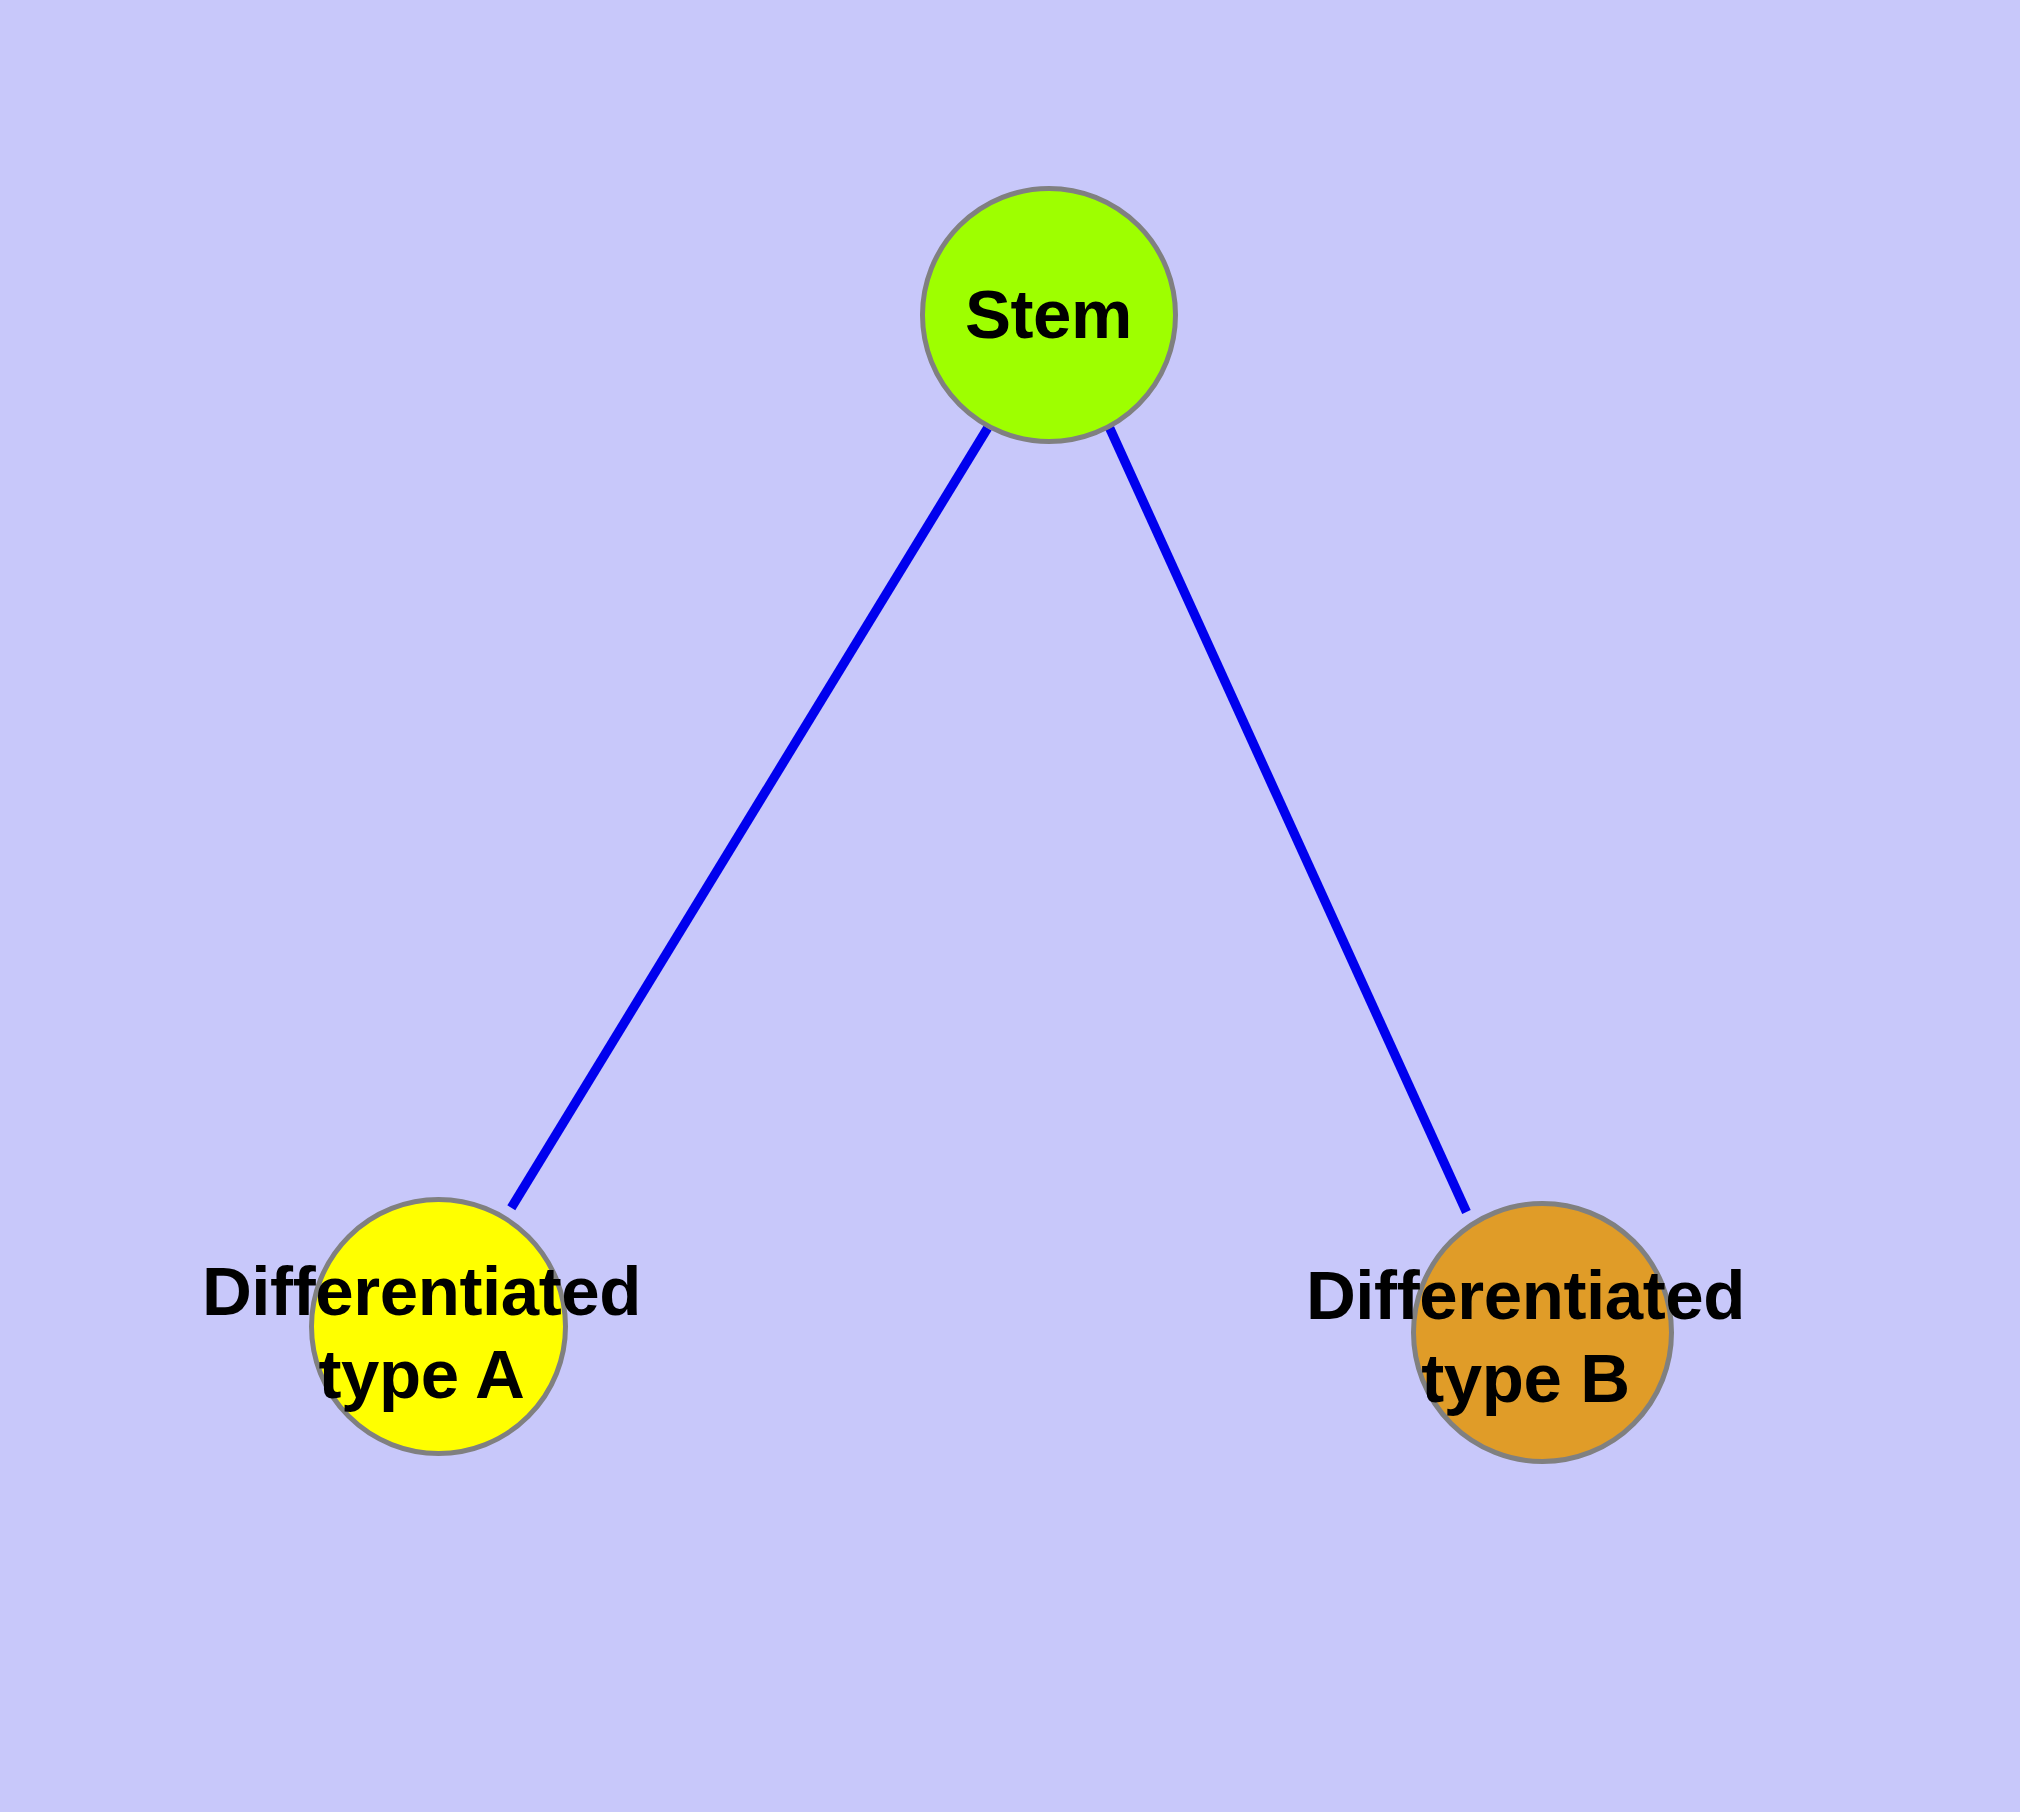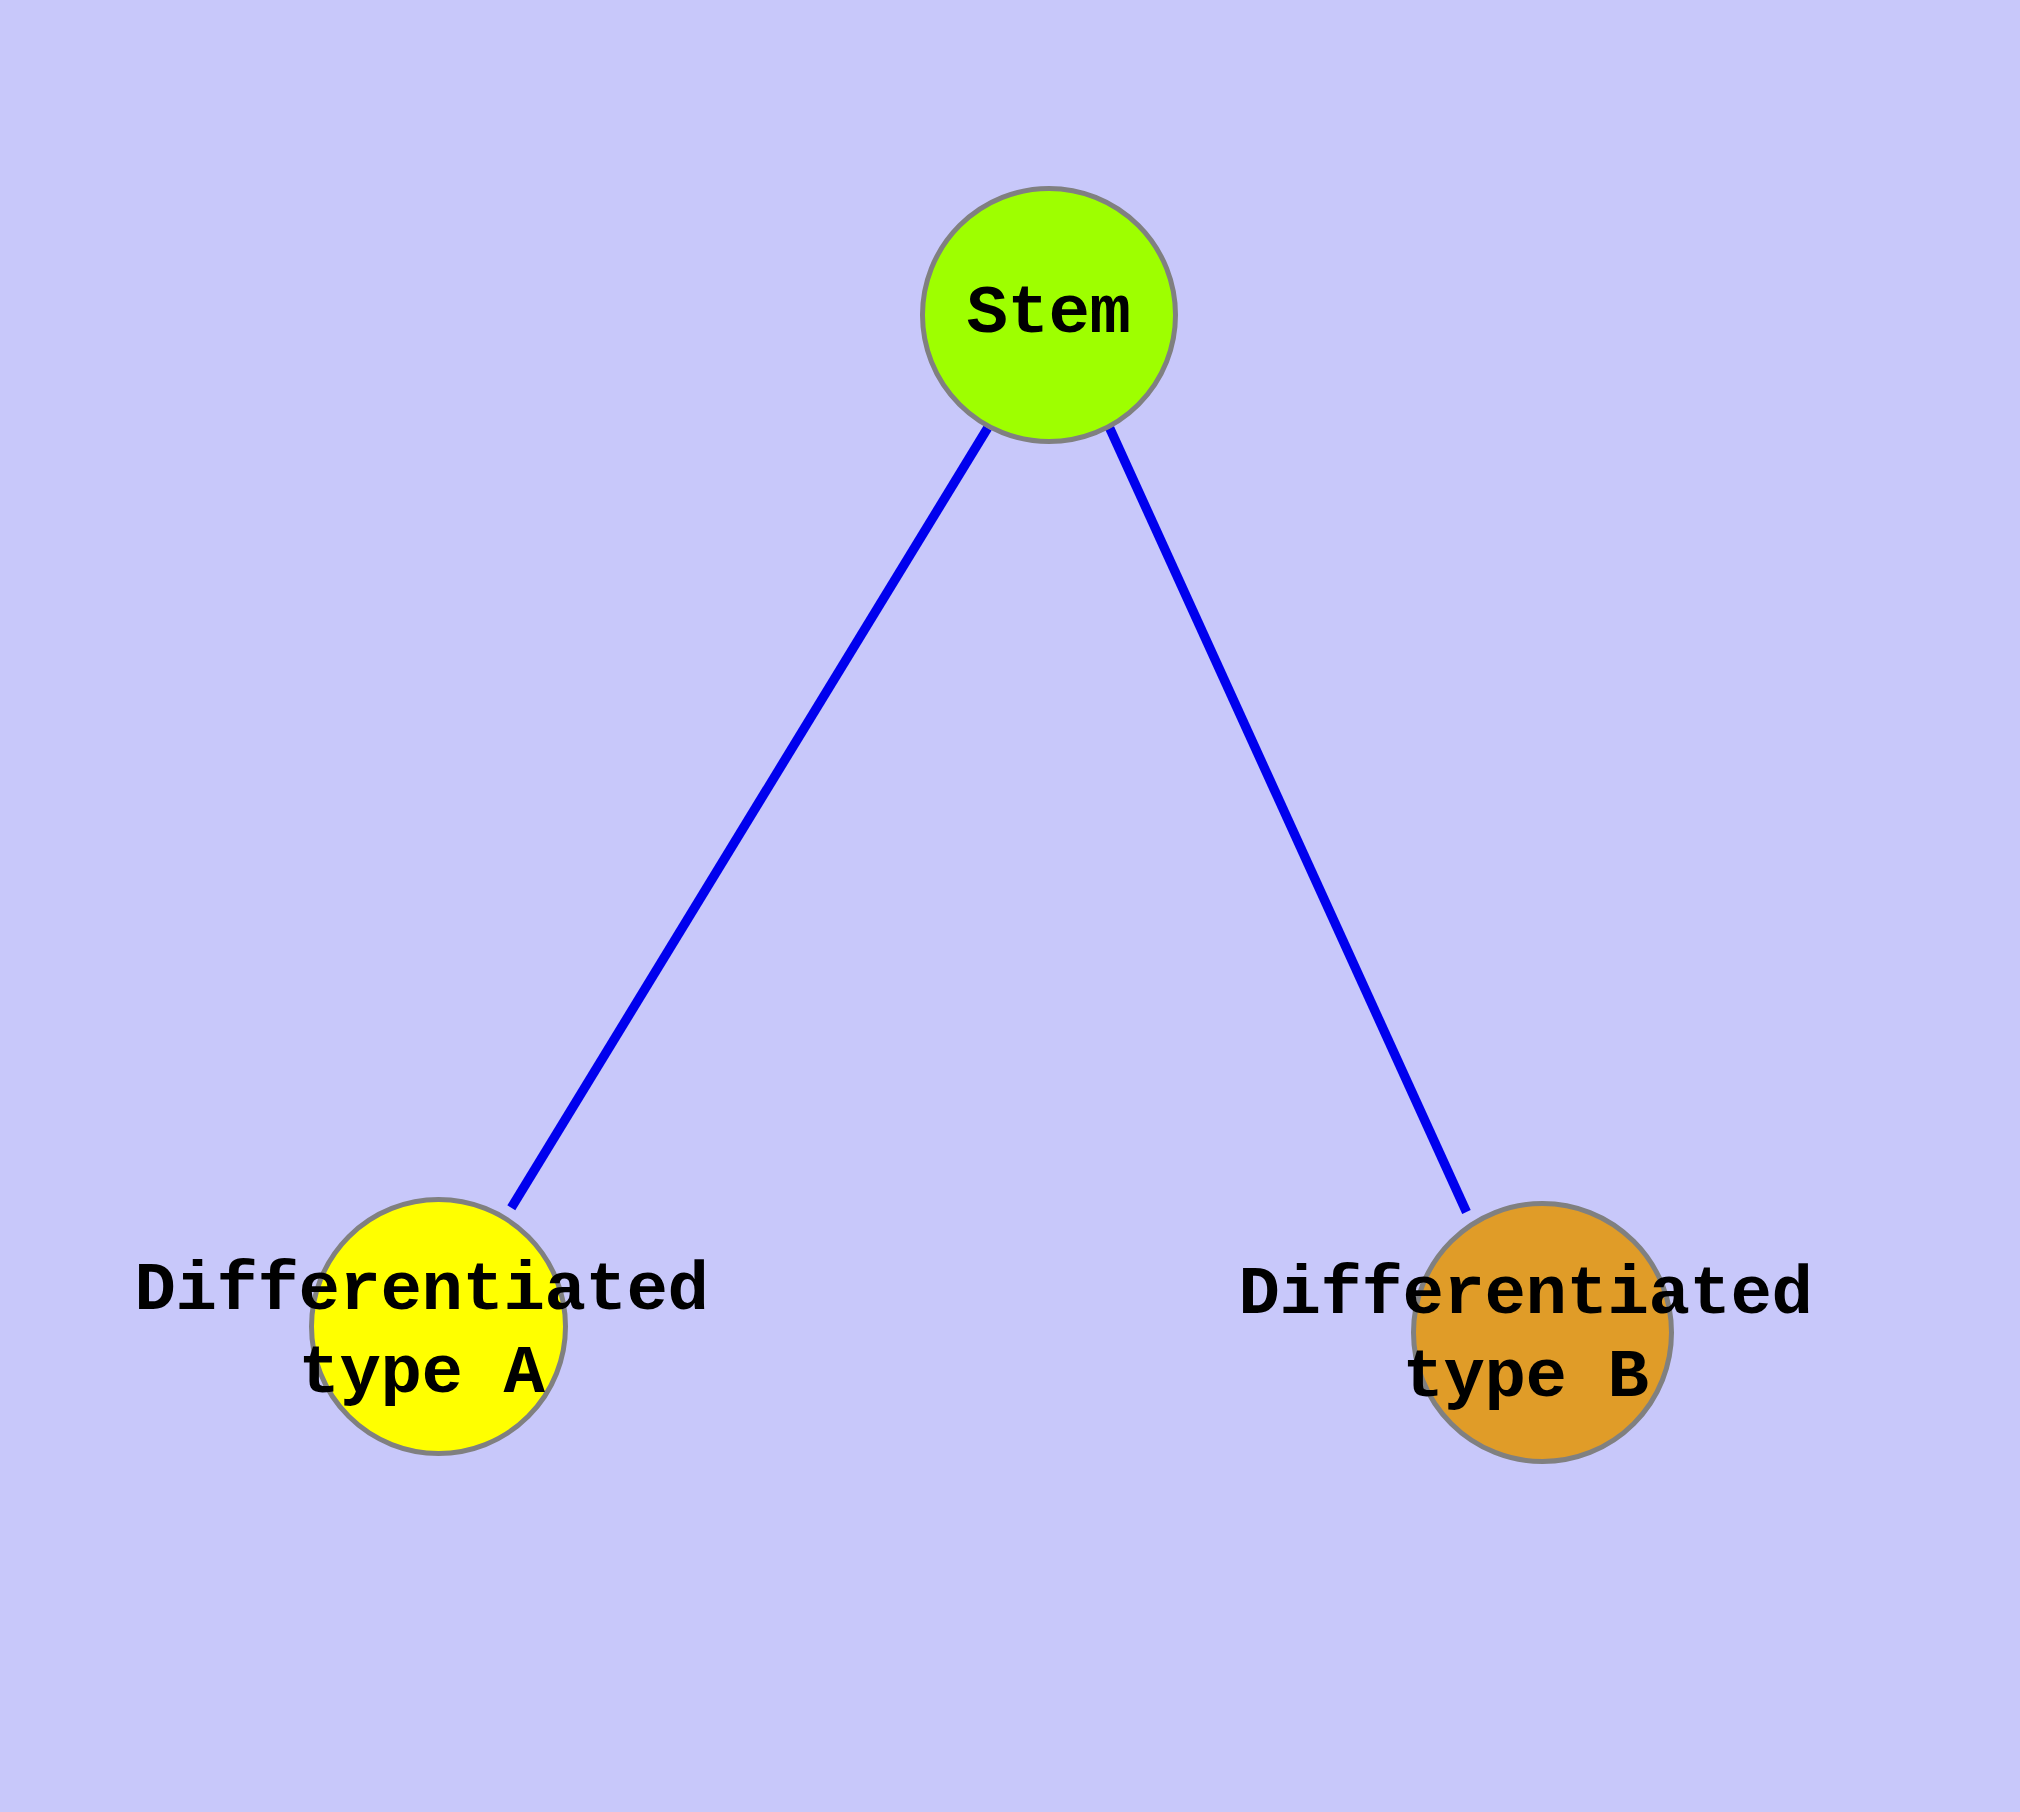--- a/index.html
+++ b/index.html
@@ -40,21 +40,21 @@
     line-height: 83px;
     white-space: pre;
     text-align: center;
     letter-spacing: -0.4px;
     -webkit-font-smoothing: antialiased;
   }
 </style>
 </head>
 <body style="background: rgb(200, 200, 250);">
 
-<div id="graph-canvas" style="background: rgb(200, 200, 250); font-family: Liberation Mono, monospace;">
+<div id="graph-canvas" style="background: rgb(200, 200, 250);">
 
   <svg id="edge-layer" viewBox="0 0 2384 2138" width="2021" height="1812">
     <line stroke-linecap="butt" x1="1165" y1="505" x2="603" y2="1425" stroke="#0000ee" stroke-width="11"></line>
     <line stroke-linecap="butt" x1="1309" y1="505" x2="1730" y2="1430" stroke="#0000ee" stroke-width="11"></line>
   </svg>
 
   <div class="graph-node" style="left: 920px; top: 186px; width: 258px; height: 258px; background: rgb(158, 255, 0); border: 5.1px solid rgb(128, 128, 128);"></div>
   <div class="graph-node" style="left: 309px; top: 1197px; width: 259px; height: 259px; background: rgb(255, 255, 0); border: 5.1px solid rgb(128, 128, 128);"></div>
   <div class="graph-node" style="left: 1411px; top: 1201px; width: 263px; height: 263px; background: rgb(224, 156, 40); border: 5.1px solid rgb(128, 128, 128);"></div>
 

